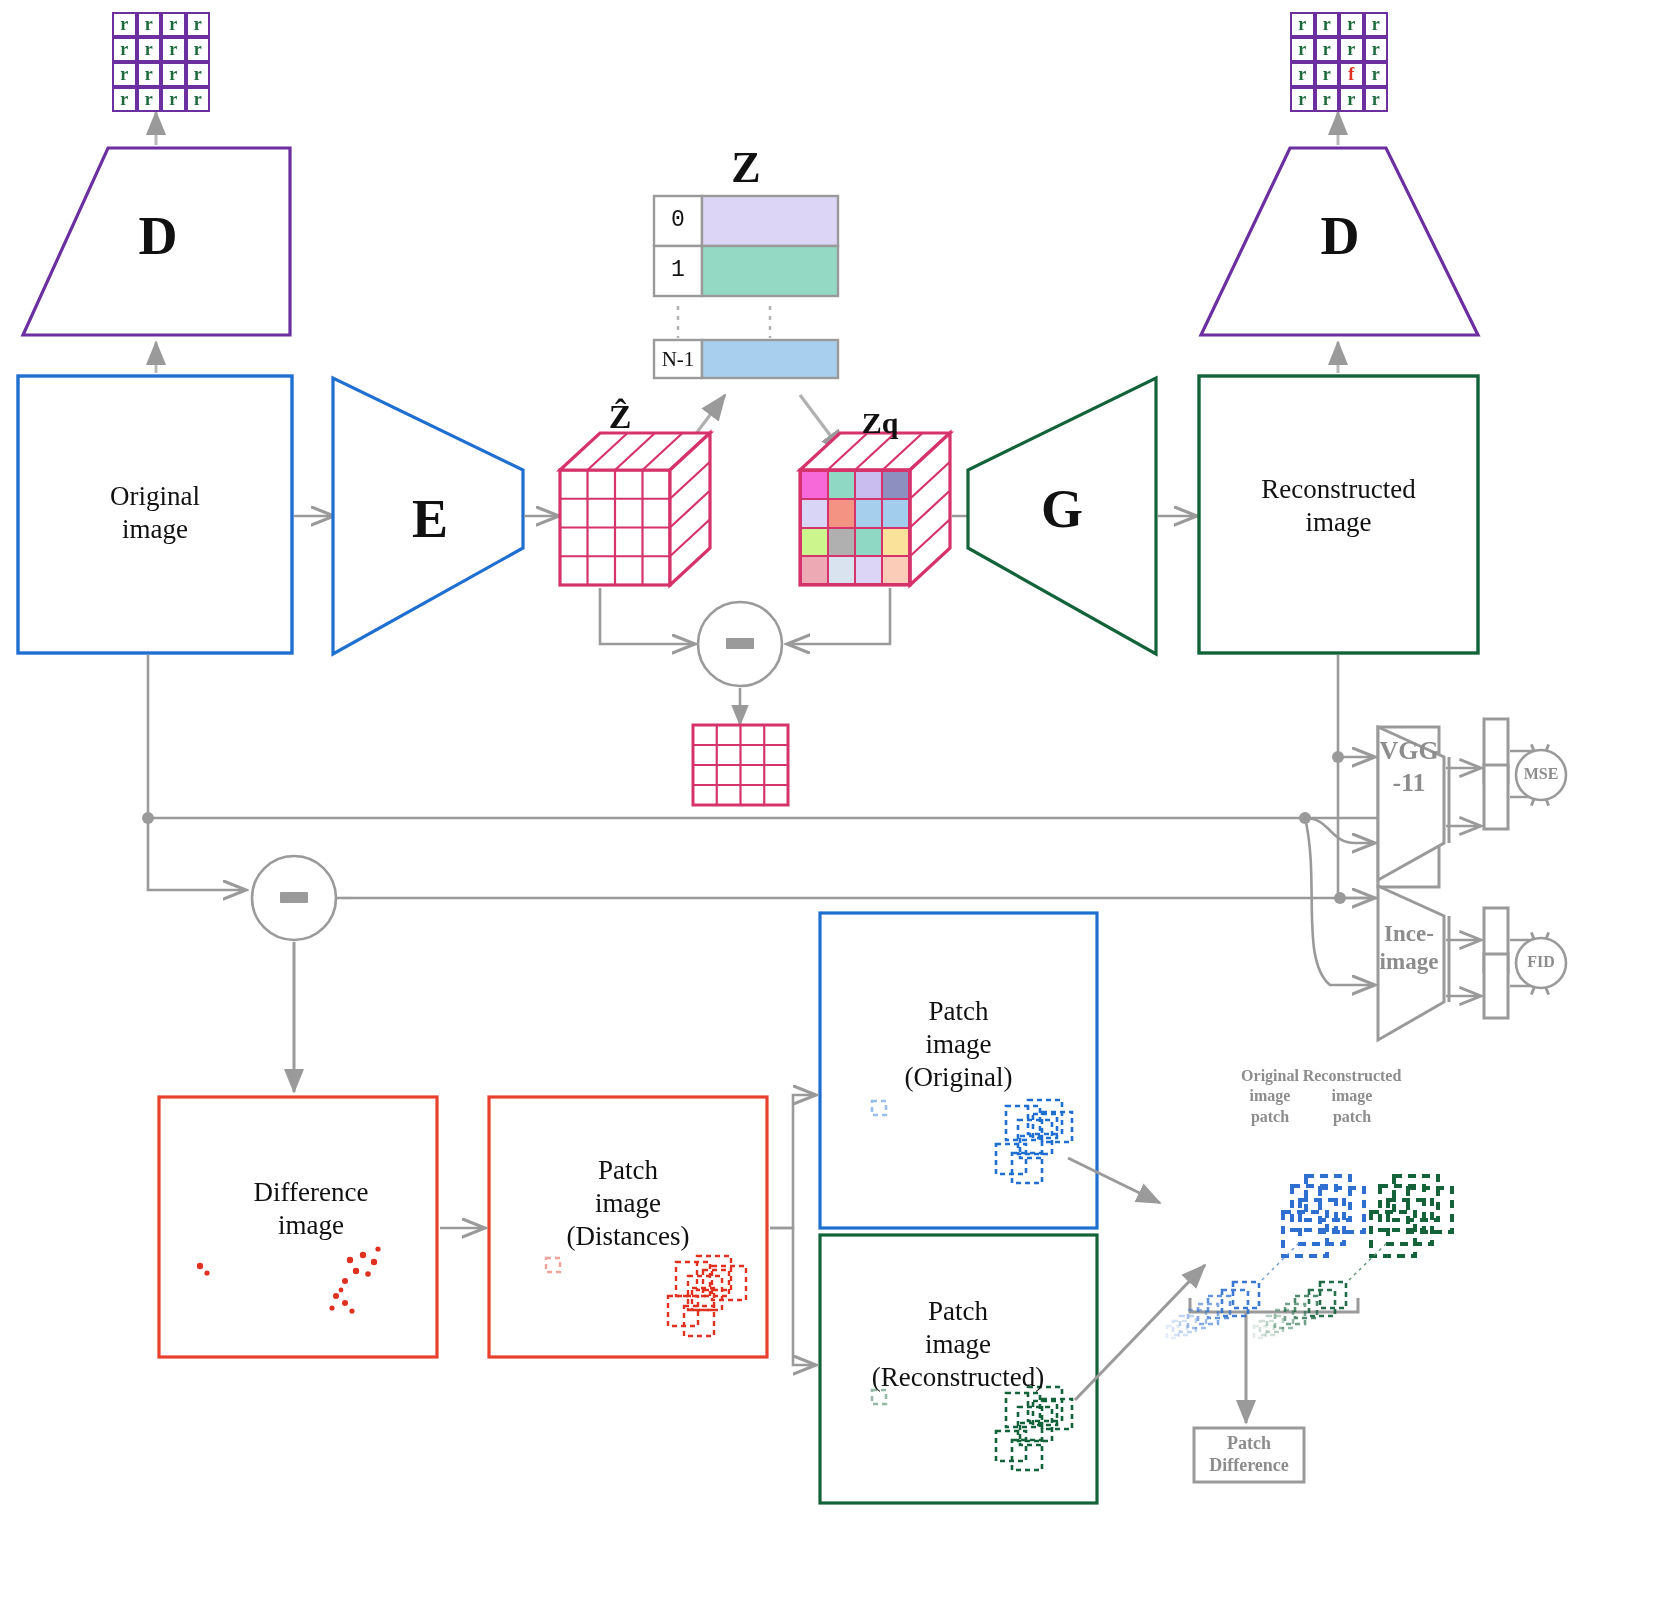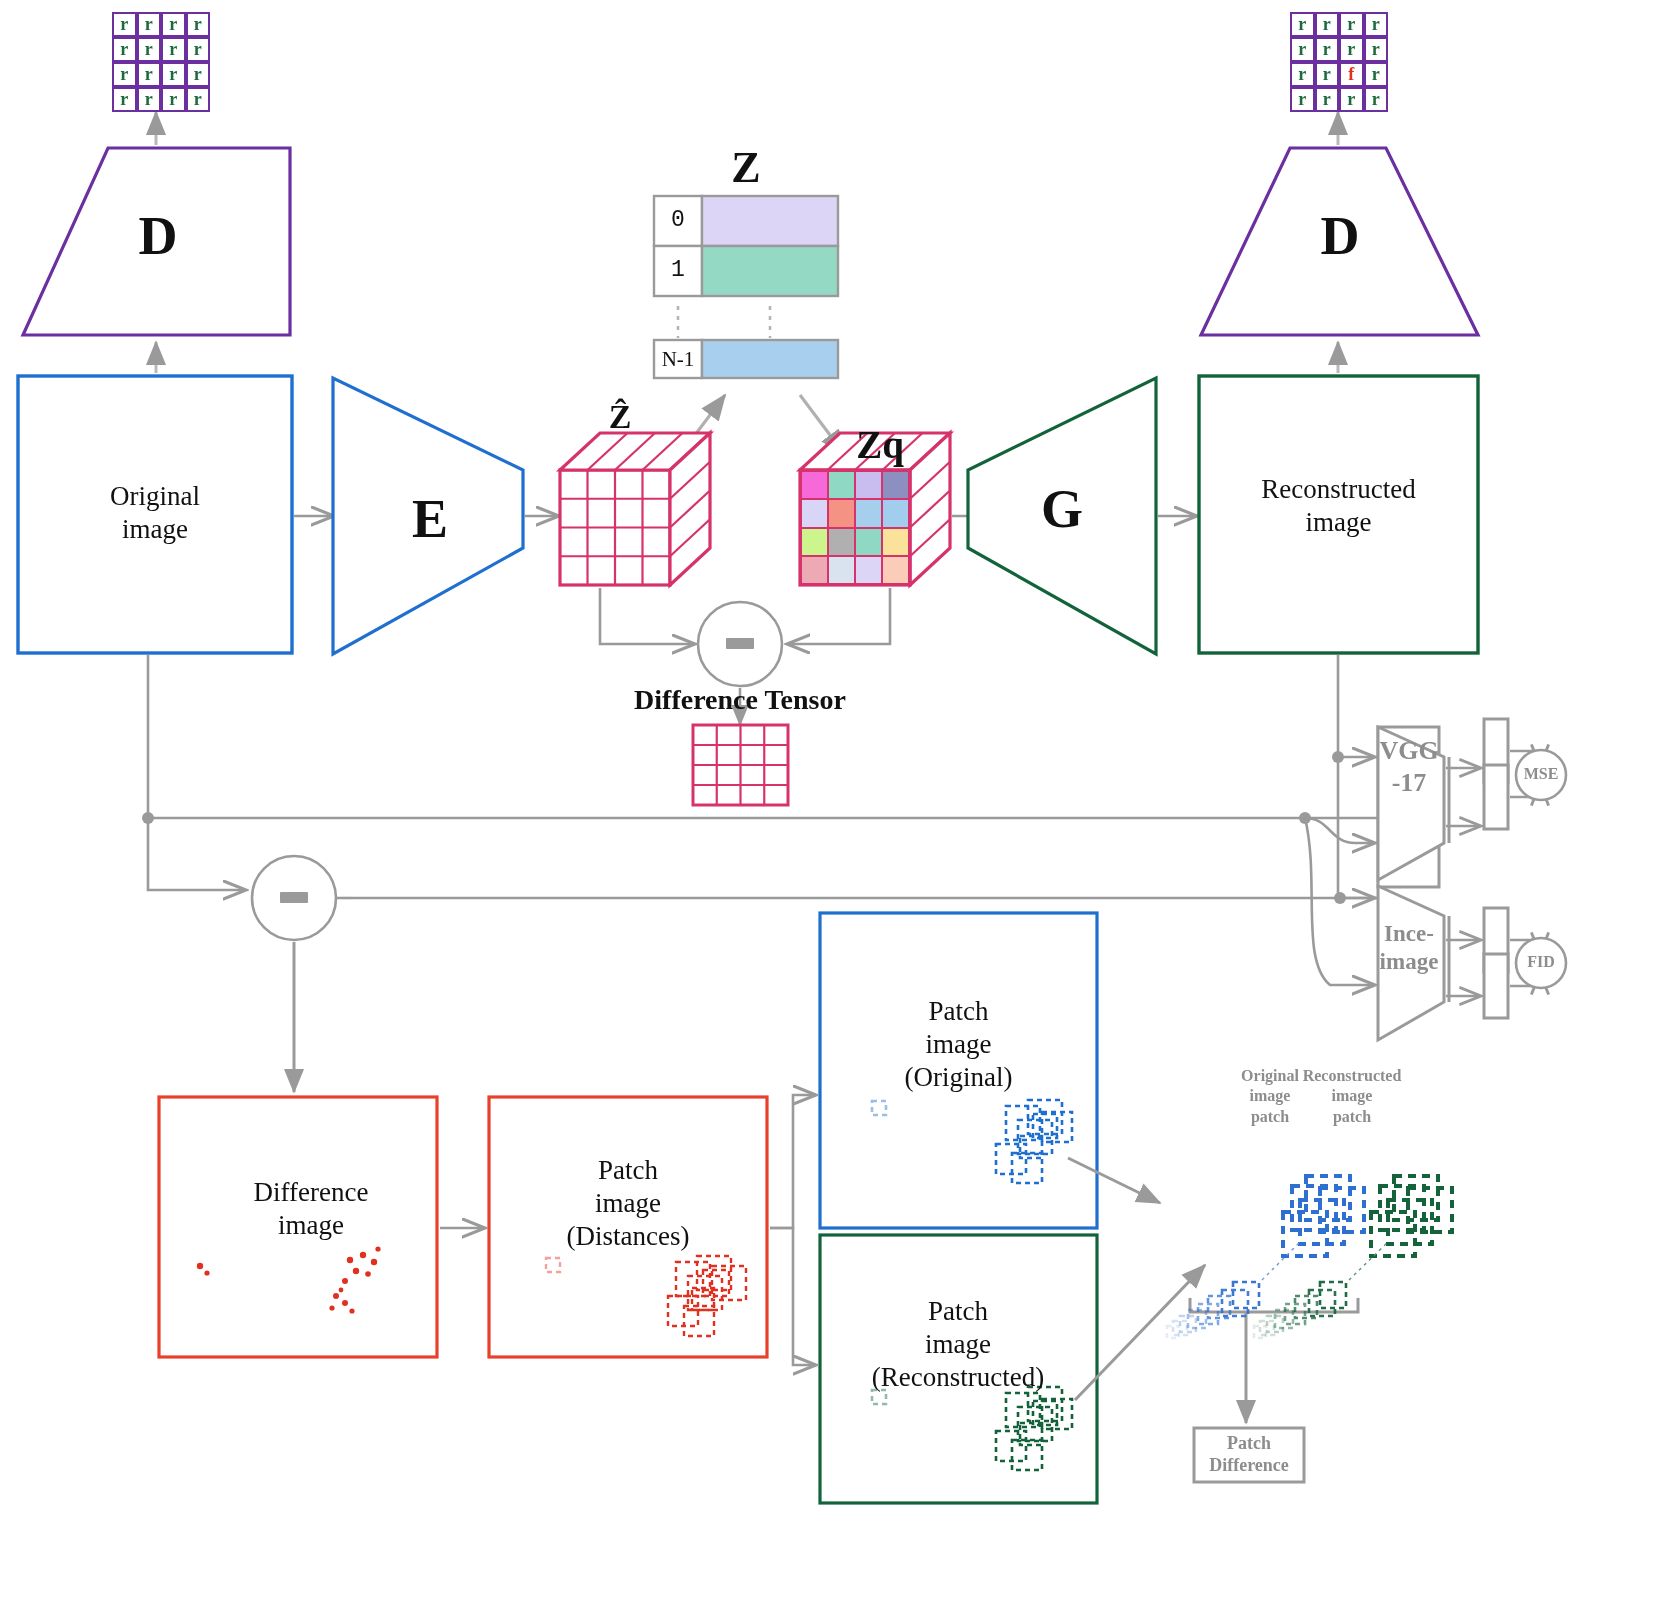--- a/index.html
+++ b/index.html
@@ -362,30 +362,29 @@
     <div>image</div>
   </div>
 
   <div class="lbl" style="left:696px;top:142px;width:100px;font-size:44px;font-weight:700;">Z</div>
 
   <div class="lbl" style="left:654px;top:207px;width:48px;font-size:23px;font-family:'Liberation Mono',monospace;">0</div>
   <div class="lbl" style="left:654px;top:257px;width:48px;font-size:23px;font-family:'Liberation Mono',monospace;">1</div>
   <div class="lbl" style="left:650px;top:347px;width:56px;font-size:21px;font-family:Liberation Serif, serif;">N-1</div>
 
   <div class="lbl" style="left:585px;top:398px;width:70px;font-size:34px;font-weight:700;">Ẑ</div>
-  <div class="lbl" style="left:840px;top:422px;width:80px;font-size:39px;font-weight:700;">Zq</div>
+  <div class="lbl" style="left:840px;top:406px;width:80px;font-size:30px;font-weight:700;">Zq</div>
 
   <div class="abs" style="left:726px;top:638px;width:28px;height:11px;background:#9a9a9a;border-radius:1px;"></div>
   <div class="abs" style="left:280px;top:892px;width:28px;height:11px;background:#9a9a9a;border-radius:1px;"></div>
 
-  <div class="lbl" style="left:560px;top:684px;width:360px;font-size:28px;font-weight:600;">Difference Tensor</div>
 
   <div class="lbl greylbl" style="left:1373px;top:735px;width:72px;font-size:26px;line-height:1.22;">
     <div>VGG</div>
-    <div>-17</div>
+    <div>-11</div>
   </div>
   <div class="lbl greylbl" style="left:1373px;top:920px;width:72px;font-size:23px;line-height:1.22;">
     <div>Ince-</div>
     <div>image</div>
   </div>
   <div class="lbl greylbl" style="left:1516px;top:765px;width:50px;font-size:16px;">MSE</div>
   <div class="lbl greylbl" style="left:1516px;top:953px;width:50px;font-size:16px;">FID</div>
 
   <div class="lbl boxlabel" style="left:159px;top:1176px;width:304px;">
     <div>Difference</div>

